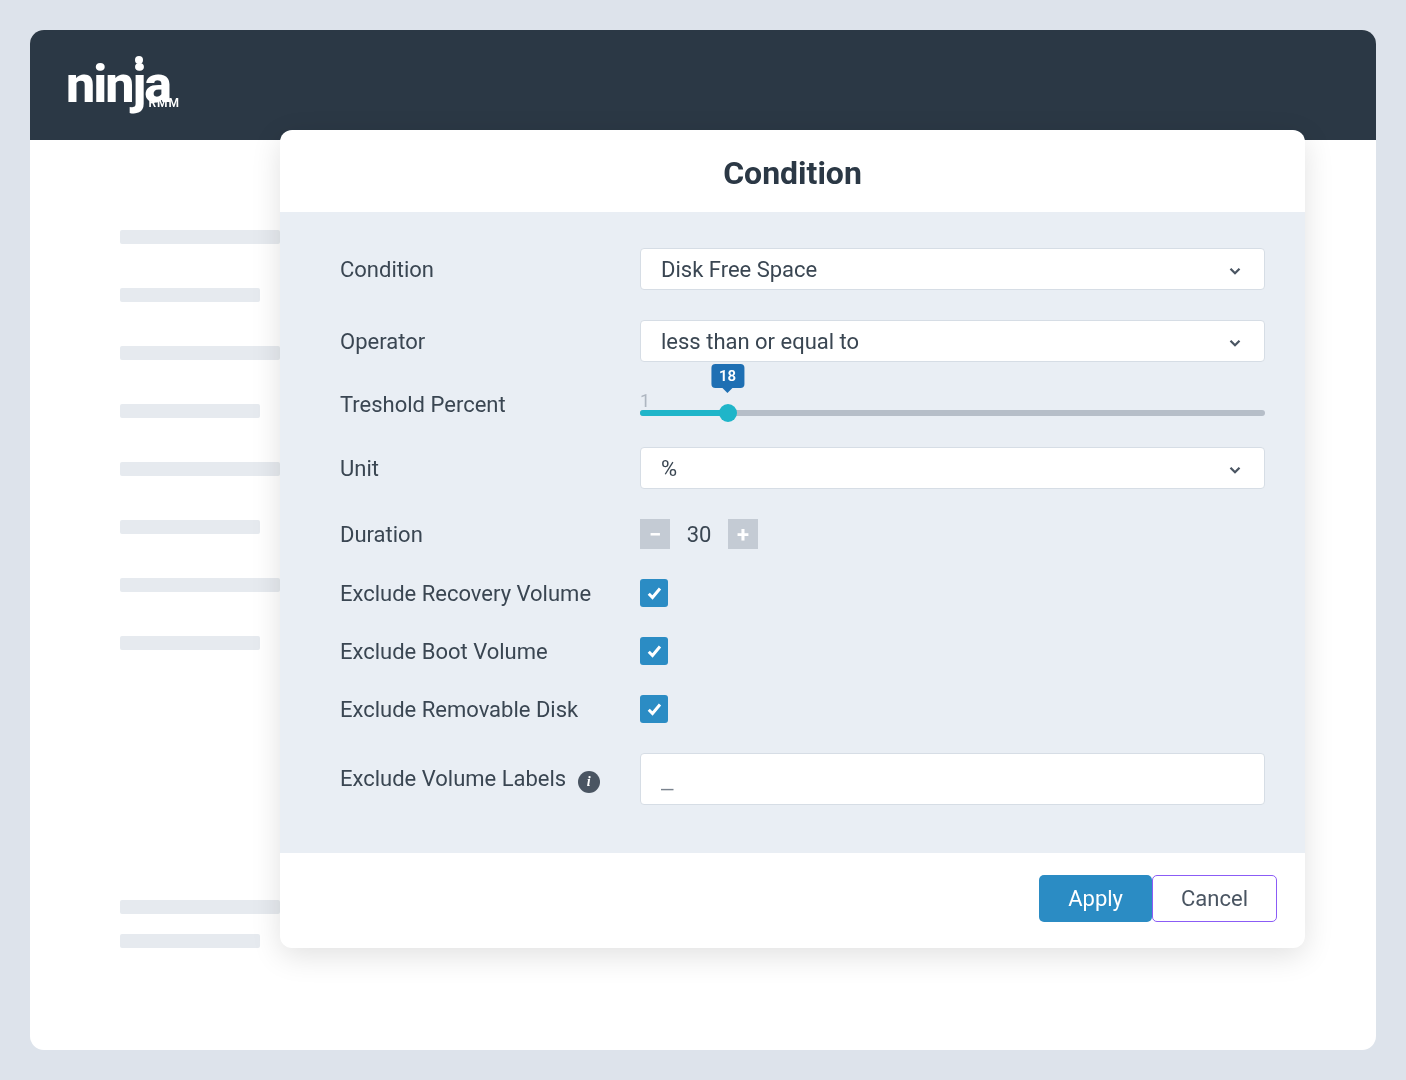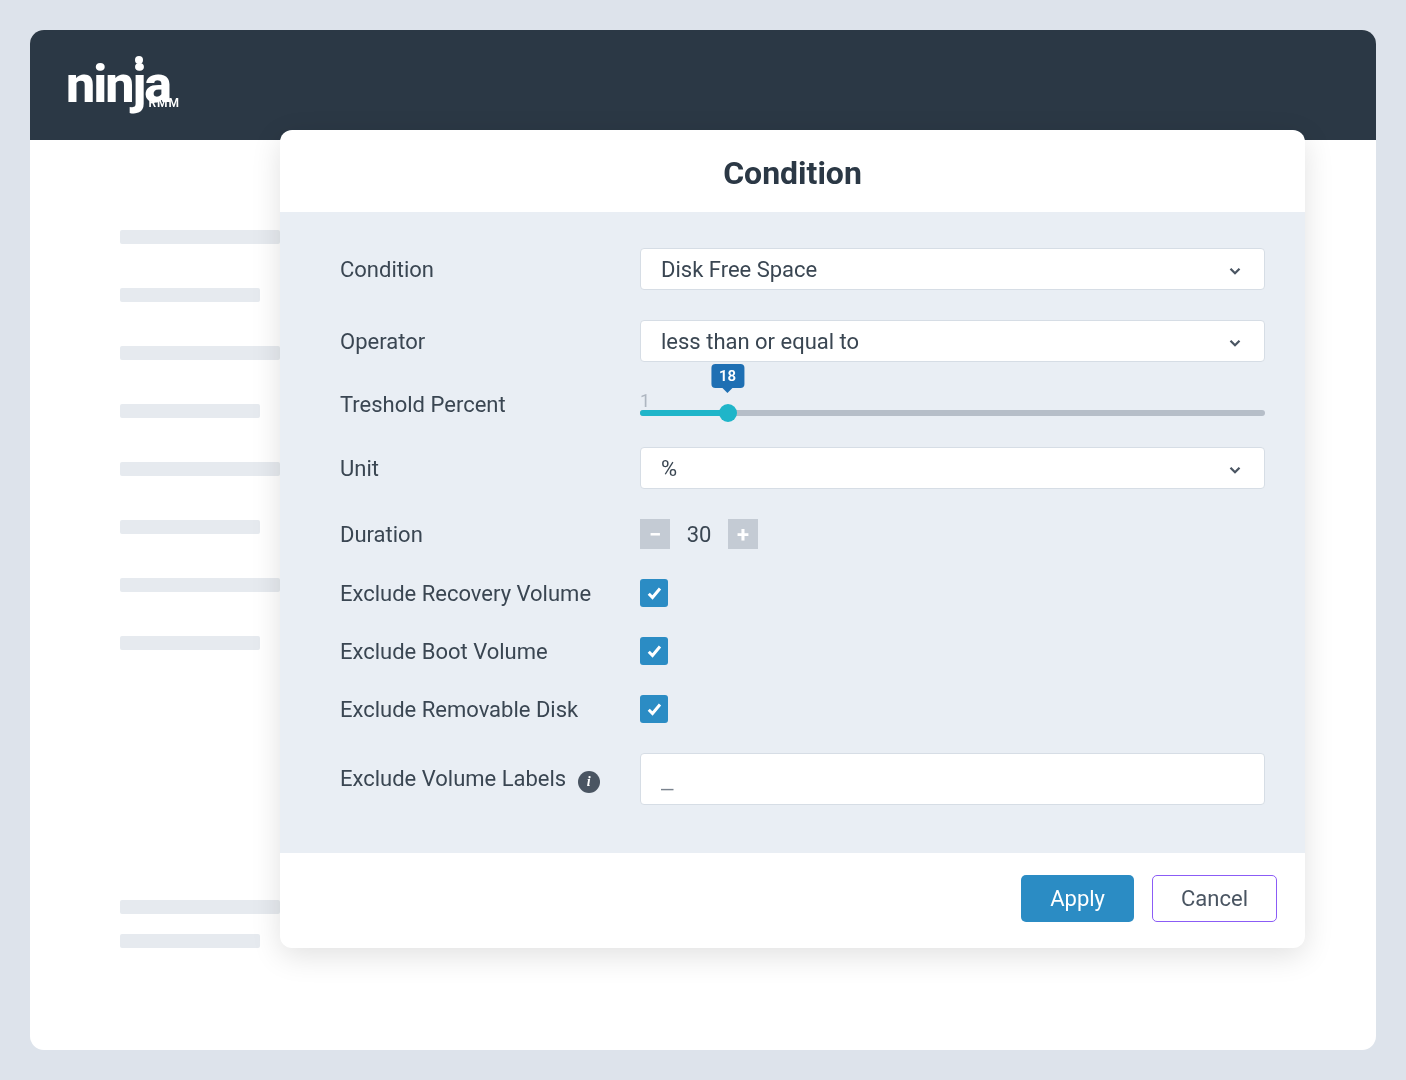--- a/index.html
+++ b/index.html
@@ -231,21 +231,20 @@
     font-size: 14px;
     font-weight: 700;
     font-style: italic;
     font-family: Georgia, serif;
     margin-left: 6px;
   }
 
   .modal-footer {
     display: flex;
     justify-content: flex-end;
-    gap: 18px;
     padding: 22px 28px 26px;
   }
   .btn {
     font-size: 22px;
     padding: 10px 28px;
     border-radius: 5px;
     cursor: pointer;
     border: 1px solid transparent;
   }
   .btn-primary {

